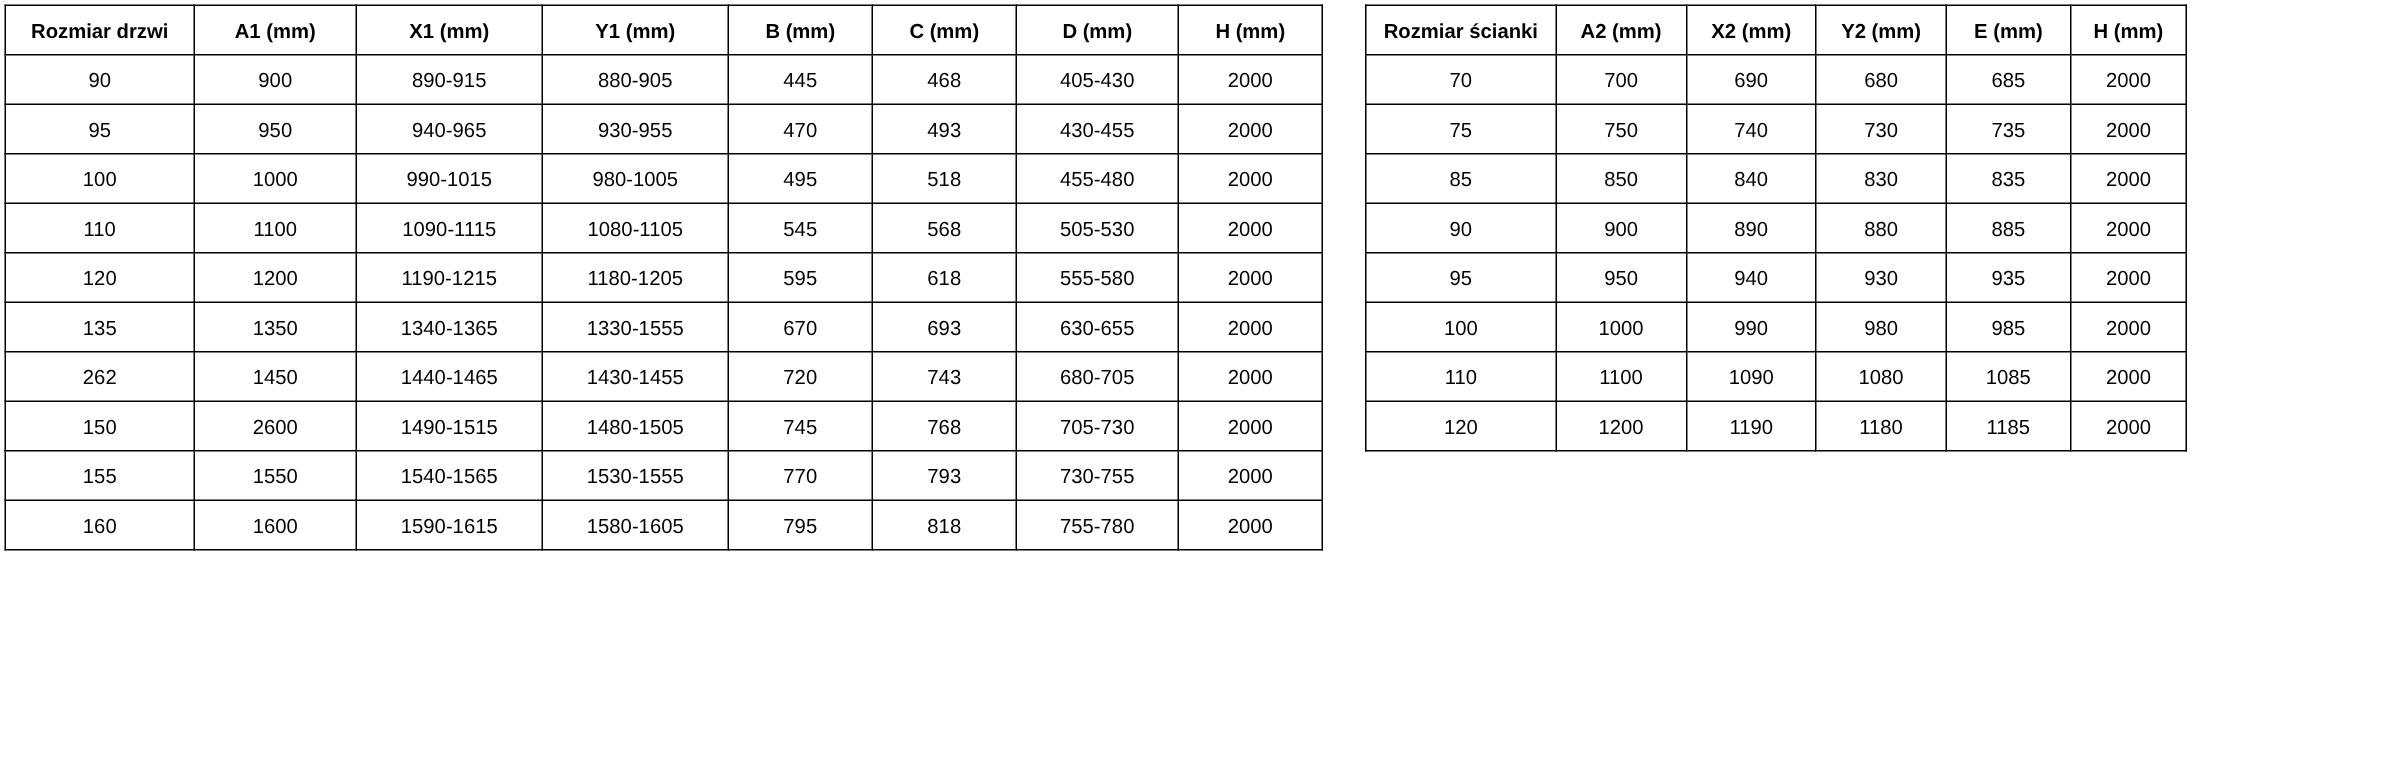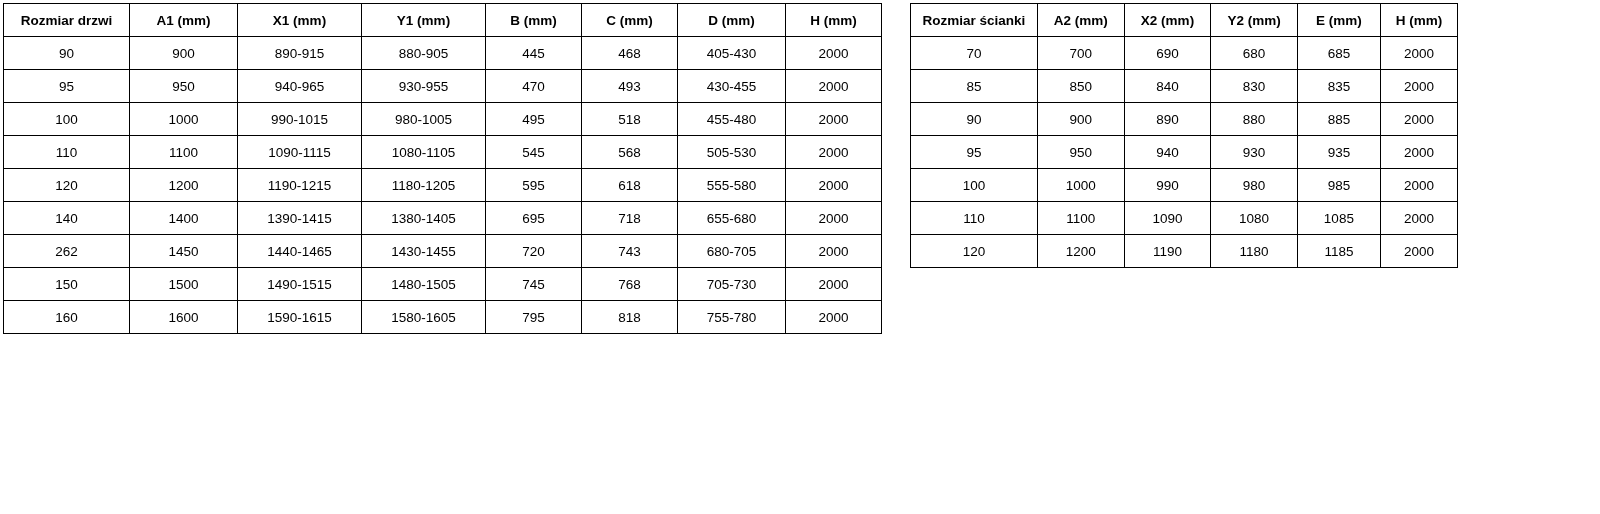--- a/index.html
+++ b/index.html
@@ -140,47 +140,57 @@
           <td>120</td>
           <td>1200</td>
           <td>1190-1215</td>
           <td>1180-1205</td>
           <td>595</td>
           <td>618</td>
           <td>555-580</td>
           <td>2000</td>
         </tr>
         <tr>
-          <td>140</td>
-          <td>1400</td>
-          <td>1390-1415</td>
-          <td>1380-1405</td>
-          <td>695</td>
-          <td>718</td>
-          <td>655-680</td>
+          <td>135</td>
+          <td>1350</td>
+          <td>1340-1365</td>
+          <td>1330-1555</td>
+          <td>670</td>
+          <td>693</td>
+          <td>630-655</td>
           <td>2000</td>
         </tr>
         <tr>
           <td>262</td>
           <td>1450</td>
           <td>1440-1465</td>
           <td>1430-1455</td>
           <td>720</td>
           <td>743</td>
           <td>680-705</td>
           <td>2000</td>
         </tr>
         <tr>
           <td>150</td>
-          <td>1500</td>
+          <td>2600</td>
           <td>1490-1515</td>
           <td>1480-1505</td>
           <td>745</td>
           <td>768</td>
           <td>705-730</td>
+          <td>2000</td>
+        </tr>
+        <tr>
+          <td>155</td>
+          <td>1550</td>
+          <td>1540-1565</td>
+          <td>1530-1555</td>
+          <td>770</td>
+          <td>793</td>
+          <td>730-755</td>
           <td>2000</td>
         </tr>
         <tr>
           <td>160</td>
           <td>1600</td>
           <td>1590-1615</td>
           <td>1580-1605</td>
           <td>795</td>
           <td>818</td>
           <td>755-780</td>
@@ -213,20 +223,28 @@
       <tbody>
         <tr>
           <td>70</td>
           <td>700</td>
           <td>690</td>
           <td>680</td>
           <td>685</td>
           <td>2000</td>
         </tr>
         <tr>
+          <td>75</td>
+          <td>750</td>
+          <td>740</td>
+          <td>730</td>
+          <td>735</td>
+          <td>2000</td>
+        </tr>
+        <tr>
           <td>85</td>
           <td>850</td>
           <td>840</td>
           <td>830</td>
           <td>835</td>
           <td>2000</td>
         </tr>
         <tr>
           <td>90</td>
           <td>900</td>

